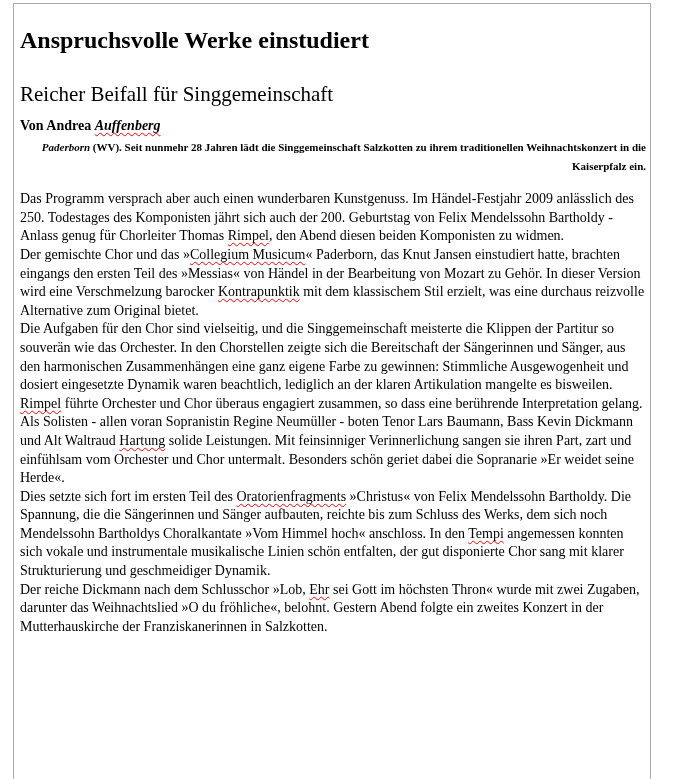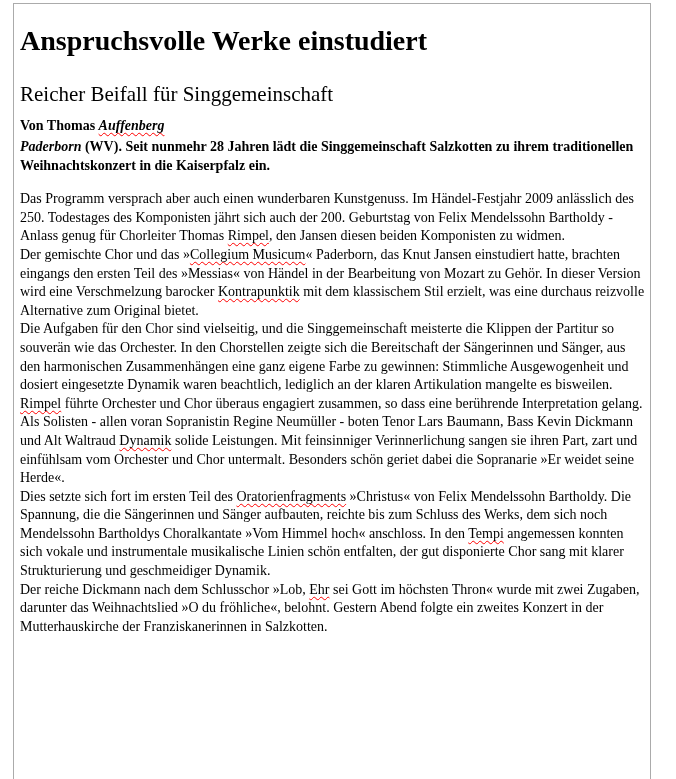--- a/index.html
+++ b/index.html
@@ -18,42 +18,43 @@
     top: 3px;
     width: 638px;
     height: 820px;              
     box-sizing: border-box;
     border: 1px solid #ababab;
     border-bottom: none;
     background: #ffffff;
     padding: 0 4px 0 6px;
   }
   h1.title {
-    font-size: 28px;
+    font-size: 24px;
     line-height: 33px;
     font-weight: bold;
     margin: 20px 0 0 0;
   }
   h2.subtitle {
     font-size: 21px;
     line-height: 25px;
     font-weight: normal;
     margin: 25px 0 0 0;
   }
   p.byline {
     font-size: 14px;
     line-height: 18px;
     font-weight: bold;
     margin: 10px 0 0 0;
   }
   p.lead {
-    font-size: 14px;
+    font-size: 11px;
     line-height: 18.6px;
     font-weight: bold;
     margin: 3px 0 15px 0;
+    text-align: right;
   }
   .bodytext p {
     font-size: 14px;
     line-height: 18.6px;
     margin: 0;
   }
   p.date {
     font-size: 14px;
     line-height: 18.6px;
     margin: 4px 0 0 0;
@@ -67,23 +68,23 @@
     text-underline-offset: 2px;
     text-decoration-skip-ink: none;
   }
 </style>
 </head>
 <body style="background: rgb(255, 255, 255);">
 
 <div class="page" style="border-color: rgb(171, 171, 171);">
   <h1 class="title">Anspruchsvolle Werke einstudiert</h1>
   <h2 class="subtitle">Reicher Beifall für Singgemeinschaft</h2>
-  <p class="byline"><span>Von Thomas </span><span class="it sq">Auffenberg</span></p>
+  <p class="byline"><span>Von Andrea </span><span class="it sq">Auffenberg</span></p>
   <p class="lead"><span class="it">Paderborn</span><span> (WV). Seit nunmehr 28 Jahren lädt die Singgemeinschaft Salzkotten zu ihrem traditionellen Weihnachtskonzert in die Kaiserpfalz ein.</span></p>
   <div class="bodytext">
-      <p><span>Das Programm versprach aber auch einen wunderbaren Kunstgenuss. Im Händel-Festjahr 2009 anlässlich des 250. Todestages des Komponisten jährt sich auch der 200. Geburtstag von Felix Mendelssohn Bartholdy - Anlass genug für Chorleiter Thomas </span><span class="sq">Rimpel</span><span>, den Jansen diesen beiden Komponisten zu widmen.</span></p>
+      <p><span>Das Programm versprach aber auch einen wunderbaren Kunstgenuss. Im Händel-Festjahr 2009 anlässlich des 250. Todestages des Komponisten jährt sich auch der 200. Geburtstag von Felix Mendelssohn Bartholdy - Anlass genug für Chorleiter Thomas </span><span class="sq">Rimpel</span><span>, den Abend diesen beiden Komponisten zu widmen.</span></p>
       <p><span>Der gemischte Chor und das »</span><span class="sq">Collegium Musicum</span><span>« Paderborn, das Knut Jansen einstudiert hatte, brachten eingangs den ersten Teil des »Messias« von Händel in der Bearbeitung von Mozart zu Gehör. In dieser Version wird eine Verschmelzung barocker </span><span class="sq">Kontrapunktik</span><span> mit dem klassischem Stil erzielt, was eine durchaus reizvolle Alternative zum Original bietet.</span></p>
       <p><span>Die Aufgaben für den Chor sind vielseitig, und die Singgemeinschaft meisterte die Klippen der Partitur so souverän wie das Orchester. In den Chorstellen zeigte sich die Bereitschaft der Sängerinnen und Sänger, aus den harmonischen Zusammenhängen eine ganz eigene Farbe zu gewinnen: Stimmliche Ausgewogenheit und dosiert eingesetzte Dynamik waren beachtlich, lediglich an der klaren Artikulation mangelte es bisweilen. </span><span class="sq">Rimpel</span><span> führte Orchester und Chor überaus engagiert zusammen, so dass eine berührende Interpretation gelang.</span></p>
-      <p><span>Als Solisten - allen voran Sopranistin Regine Neumüller - boten Tenor Lars Baumann, Bass Kevin Dickmann und Alt Waltraud </span><span class="sq">Dynamik</span><span> solide Leistungen. Mit feinsinniger Verinnerlichung sangen sie ihren Part, zart und einfühlsam vom Orchester und Chor untermalt. Besonders schön geriet dabei die Sopranarie »Er weidet seine Herde«.</span></p>
+      <p><span>Als Solisten - allen voran Sopranistin Regine Neumüller - boten Tenor Lars Baumann, Bass Kevin Dickmann und Alt Waltraud </span><span class="sq">Hartung</span><span> solide Leistungen. Mit feinsinniger Verinnerlichung sangen sie ihren Part, zart und einfühlsam vom Orchester und Chor untermalt. Besonders schön geriet dabei die Sopranarie »Er weidet seine Herde«.</span></p>
       <p><span>Dies setzte sich fort im ersten Teil des </span><span class="sq">Oratorienfragments</span><span> »Christus« von Felix Mendelssohn Bartholdy. Die Spannung, die die Sängerinnen und Sänger aufbauten, reichte bis zum Schluss des Werks, dem sich noch Mendelssohn Bartholdys Choralkantate »Vom Himmel hoch« anschloss. In den </span><span class="sq">Tempi</span><span> angemessen konnten sich vokale und instrumentale musikalische Linien schön entfalten, der gut disponierte Chor sang mit klarer Strukturierung und geschmeidiger Dynamik.</span></p>
       <p><span>Der reiche Dickmann nach dem Schlusschor »Lob, </span><span class="sq">Ehr</span><span> sei Gott im höchsten Thron« wurde mit zwei Zugaben, darunter das Weihnachtslied »O du fröhliche«, belohnt. Gestern Abend folgte ein zweites Konzert in der Mutterhauskirche der Franziskanerinnen in Salzkotten.</span></p>
     </div>
 </div>
 
 </body></html>

